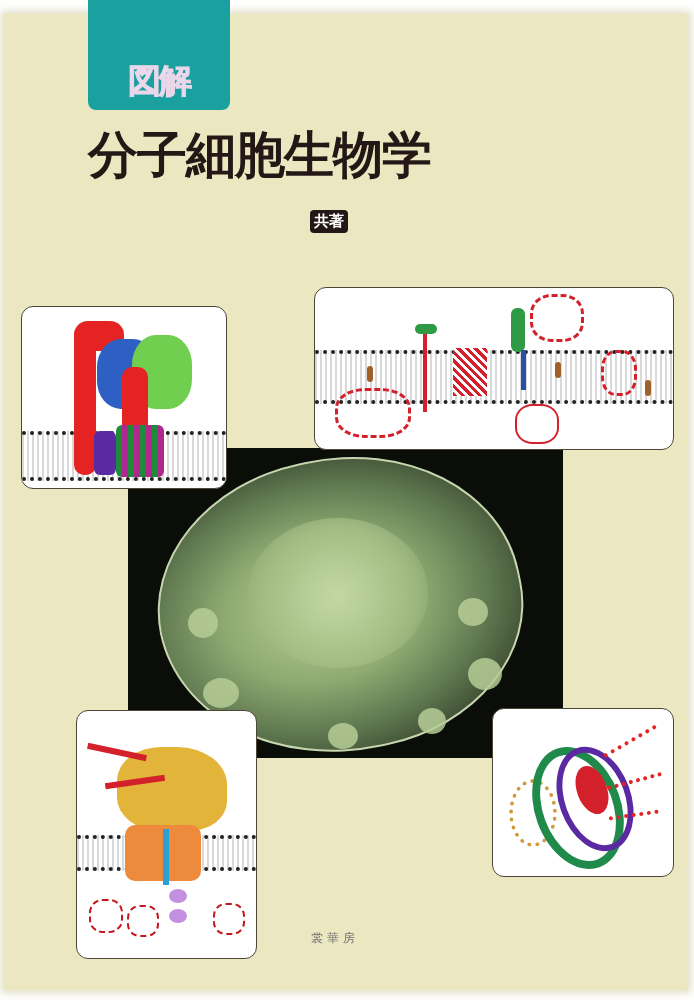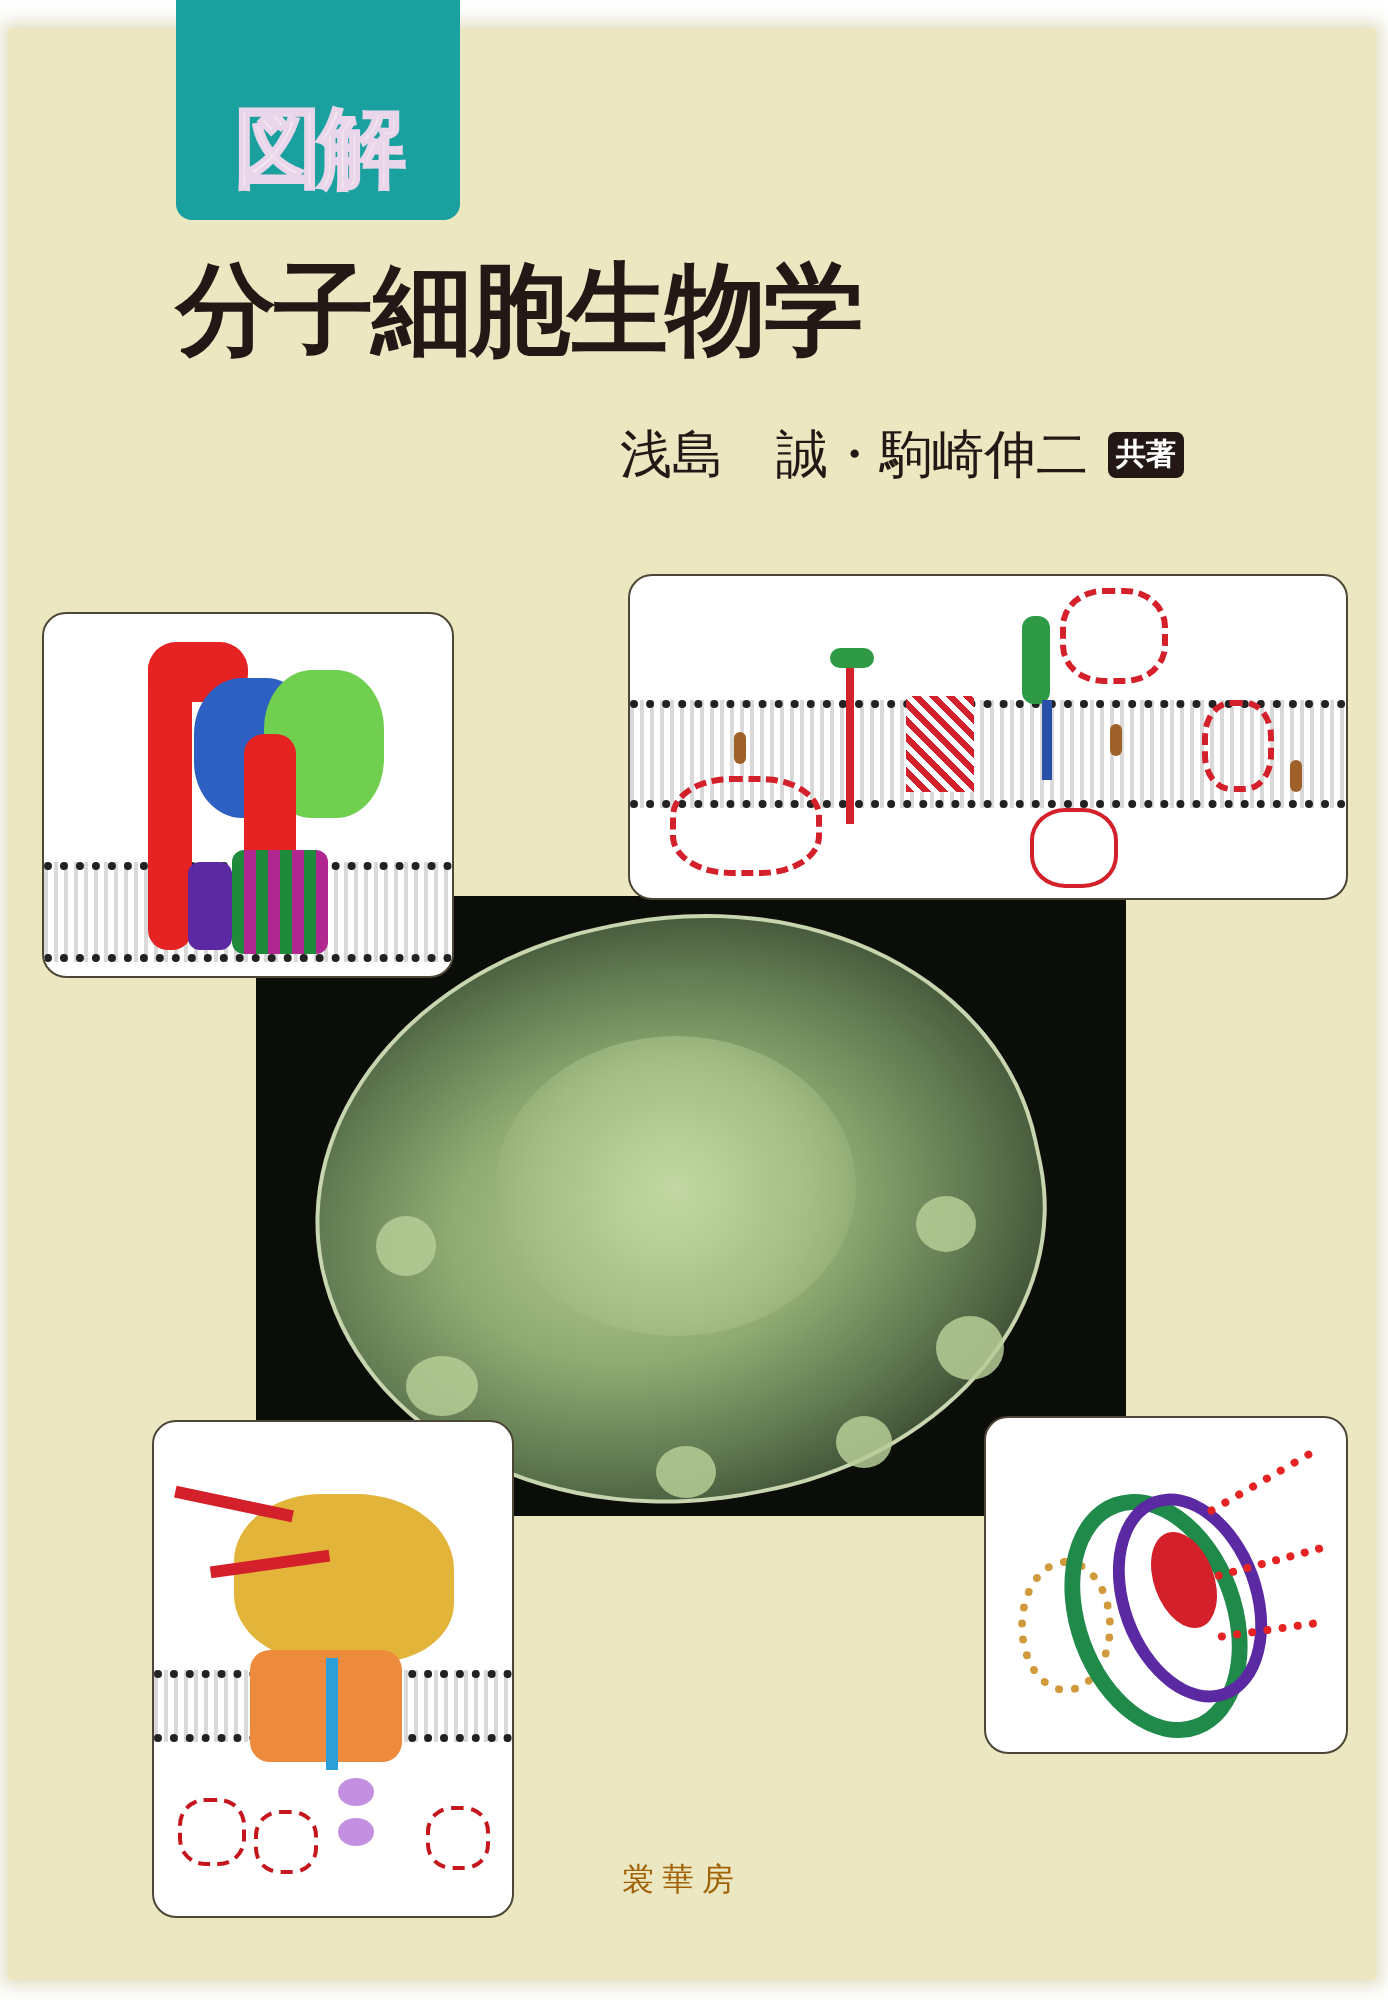--- a/index.html
+++ b/index.html
@@ -3,56 +3,55 @@
 <meta charset="utf-8">
 <style>
   html, body { margin:0; padding:0; }
   body { width:694px; height:1000px; background:#ffffff; position:relative; overflow:hidden;
          font-family:"DejaVu Sans", sans-serif; }
   .cover { position:absolute; left:4px; top:14px; width:684px; height:976px;
            background:#ebe7c0; box-shadow:0 0 8px 3px rgba(200,195,150,0.55); }
   .tab { position:absolute; left:88px; top:0; width:142px; height:110px;
          background:#1aa19f; border-radius:0 0 8px 8px; z-index:2; }
   .tab-text { position:absolute; left:0; right:0; bottom:6px; text-align:center;
-              font-size:44px; font-weight:bold; color:#f4e9f3; letter-spacing:-2px;
+              font-size:33px; font-weight:bold; color:#f4e9f3; letter-spacing:-2px;
               -webkit-text-stroke:1px #e9d6ea; }
   .title { position:absolute; left:88px; top:122px; width:520px; font-size:50px;
            font-weight:bold; color:#231815; letter-spacing:-1px; white-space:nowrap; z-index:2; }
   .authors { position:absolute; left:310px; top:210px; font-size:26px; color:#231815;
              white-space:nowrap; z-index:2; display:flex; align-items:center; gap:10px; }
   .badge { background:#231815; color:#ffffff; font-size:15px; font-weight:bold;
            padding:2px 4px; border-radius:4px; }
   .micrograph { position:absolute; left:128px; top:448px; width:435px; height:310px;
                 background:#0b0d09; overflow:hidden; z-index:1; }
   .cell { position:absolute; left:30px; top:10px; width:360px; height:290px; border-radius:48% 52% 46% 54%;
           background: radial-gradient(ellipse at 45% 50%, #b8cf98 0%, #8fab72 35%, #5f7850 60%, #2f3c28 85%, #141a10 100%);
           transform:rotate(-12deg); border:2px solid #c8d6b0; }
   .cell-n { position:absolute; left:120px; top:70px; width:180px; height:150px; border-radius:50%;
             background: radial-gradient(circle, #c7dca8 0%, #a8c289 55%, rgba(90,110,70,0.2) 100%); opacity:.8; }
   .blob { position:absolute; border-radius:50%; background:#b6cc96; opacity:.85; }
   .panel { position:absolute; background:#ffffff; border:1px solid #4d4636; border-radius:12px;
            overflow:hidden; z-index:3; }
   .membrane { position:absolute; left:0; right:0; background:
       repeating-linear-gradient(90deg, #d9d9d9 0 2px, #ffffff 2px 5px); border-top:4px dotted #222; border-bottom:4px dotted #222; }
-  .publisher { position:absolute; left:311px; top:930px; font-size:16px; color:#a16207;
+  .publisher { position:absolute; left:311px; top:930px; font-size:12px; color:#737373;
                letter-spacing:4px; z-index:2; }
 </style>
 </head>
 <body>
 
 <div class="cover"></div>
 
 <div class="tab">
   <div class="tab-text">図解</div>
 </div>
 
 <div class="title">分子細胞生物学</div>
 
 <div class="authors">
-  <span>浅島　誠・駒崎伸二</span>
   <span class="badge">共著</span>
 </div>
 
 <div class="micrograph">
   <div class="cell"></div>
   <div class="cell-n"></div>
   <div class="blob" style="left:60px;top:160px;width:30px;height:30px;"></div>
   <div class="blob" style="left:75px;top:230px;width:36px;height:30px;"></div>
   <div class="blob" style="left:330px;top:150px;width:30px;height:28px;"></div>
   <div class="blob" style="left:340px;top:210px;width:34px;height:32px;"></div>

